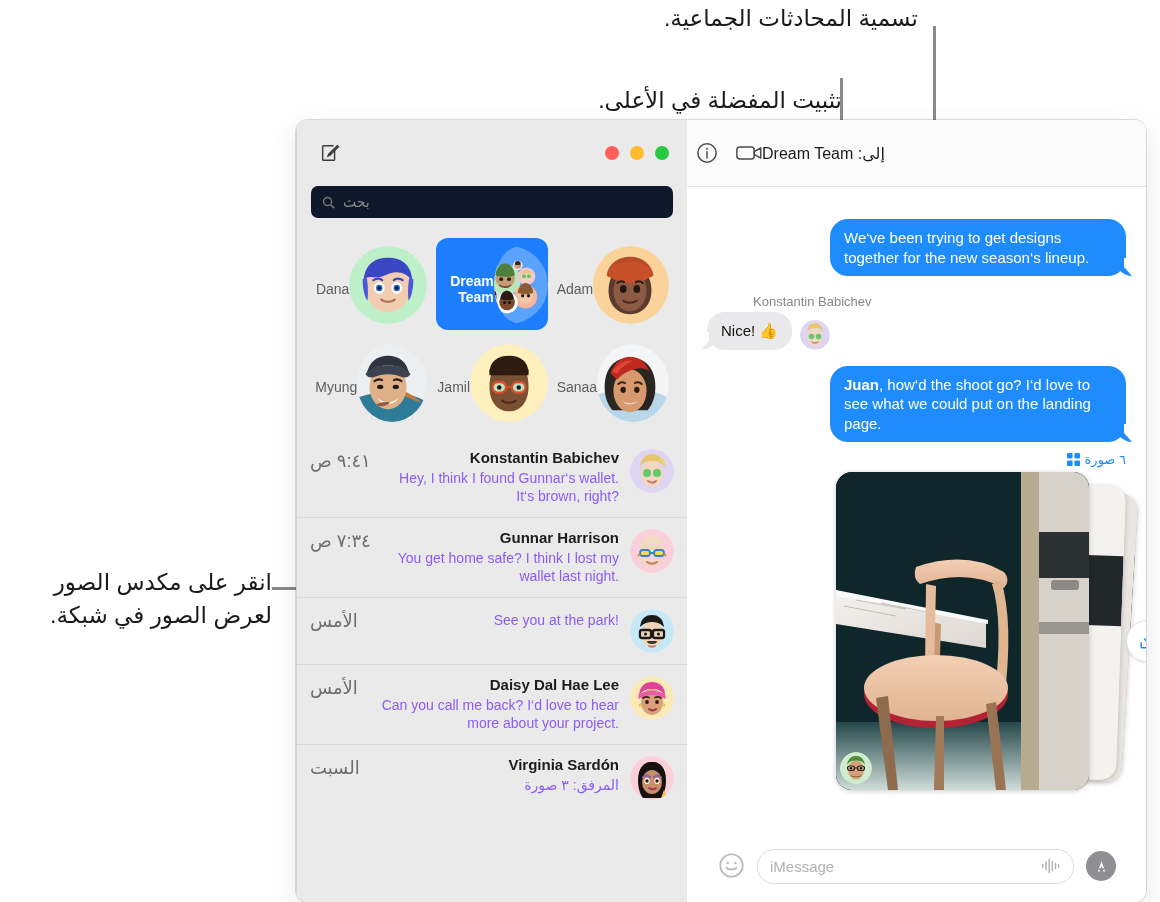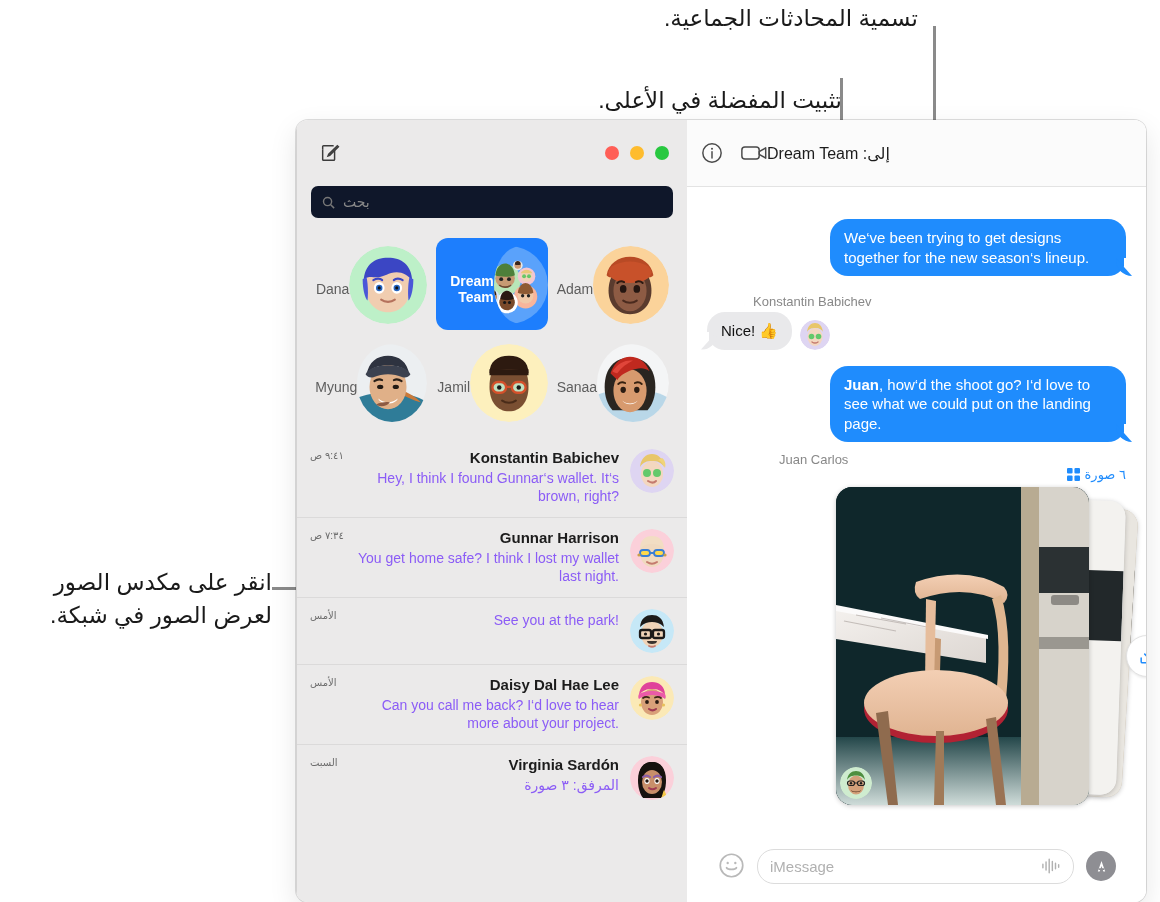--- a/index.html
+++ b/index.html
@@ -59,26 +59,26 @@
   
   #conv-list{flex:1;overflow:hidden;margin-top:4px;}
   .conv-row{display:flex;flex-direction:row;align-items:flex-start;gap:11px;
     padding:11px 13px 11px 13px;border-top:1px solid #dbdada;cursor:pointer;}
   .conv-row:first-child{border-top:none;}
   .conv-av{width:44px;height:44px;border-radius:50%;flex:0 0 44px;overflow:hidden;}
   .conv-mid{flex:1;min-width:0;text-align:right;}
   .conv-name{font-size:15px;font-weight:bold;color:#1c1c1c;line-height:1.2;}
   .conv-prev{font-size:14px;color:#8b5cf6;line-height:1.32;margin-top:2px;direction:ltr;text-align:right;}
   .conv-prev.rtl{direction:rtl;}
-  .conv-time{font-size:10px;color:#6d6d6d;flex:0 0 auto;padding-top:1px;white-space:nowrap;}
+  .conv-time{font-size:18px;color:#6d6d6d;flex:0 0 auto;padding-top:1px;white-space:nowrap;}
 
   
   #conv-pane{flex:1;display:flex;flex-direction:column;background:#fff;min-width:0;}
   #conv-header{height:66px;flex:0 0 66px;display:flex;align-items:center;
-    padding:0 14px;border-bottom:1px solid #e3e3e3;background:#fbfbfb;}
+    padding:0 9px;border-bottom:1px solid #e3e3e3;background:#fbfbfb;}
   #conv-title{font-size:16px;color:#1c1c1c;margin-right:auto;direction:rtl;}
   .hdr-icons{display:flex;gap:18px;align-items:center;}
   .hdr-icon{color:#4a4a4a;cursor:pointer;display:flex;}
 
   #thread{flex:1;position:relative;overflow:hidden;padding:16px 20px 0;}
 
   .msg-row{display:flex;margin-bottom:6px;}
   .msg-row.out{justify-content:flex-start;}
   .msg-row.in{justify-content:flex-end;align-items:flex-end;gap:8px;flex-direction:row-reverse;}
 
@@ -460,21 +460,20 @@
             <div class="bubble gray">Nice!  👍</div>
           </div>
         </div>
       </div>
 
       <div class="msg-row out" style="margin-top:16px;">
         <div class="bubble blue"><b>Juan</b><span>, how‘d the shoot go? I‘d love to see what we could put on the landing page.</span></div>
       </div>
 
       <div id="photo-block">
-        <div id="photo-sender">Juan Carlos</div>
         <div id="photo-count">
           <span style="display:flex;">
             <svg width="13" height="13" viewBox="0 0 14 14">
               <rect x="0" y="0" width="6" height="6" rx="1.2" fill="#1f8cfd"></rect>
               <rect x="8" y="0" width="6" height="6" rx="1.2" fill="#1f8cfd"></rect>
               <rect x="0" y="8" width="6" height="6" rx="1.2" fill="#1f8cfd"></rect>
               <rect x="8" y="8" width="6" height="6" rx="1.2" fill="#1f8cfd"></rect>
             </svg>
           </span>
           <span>٦ صورة</span>

